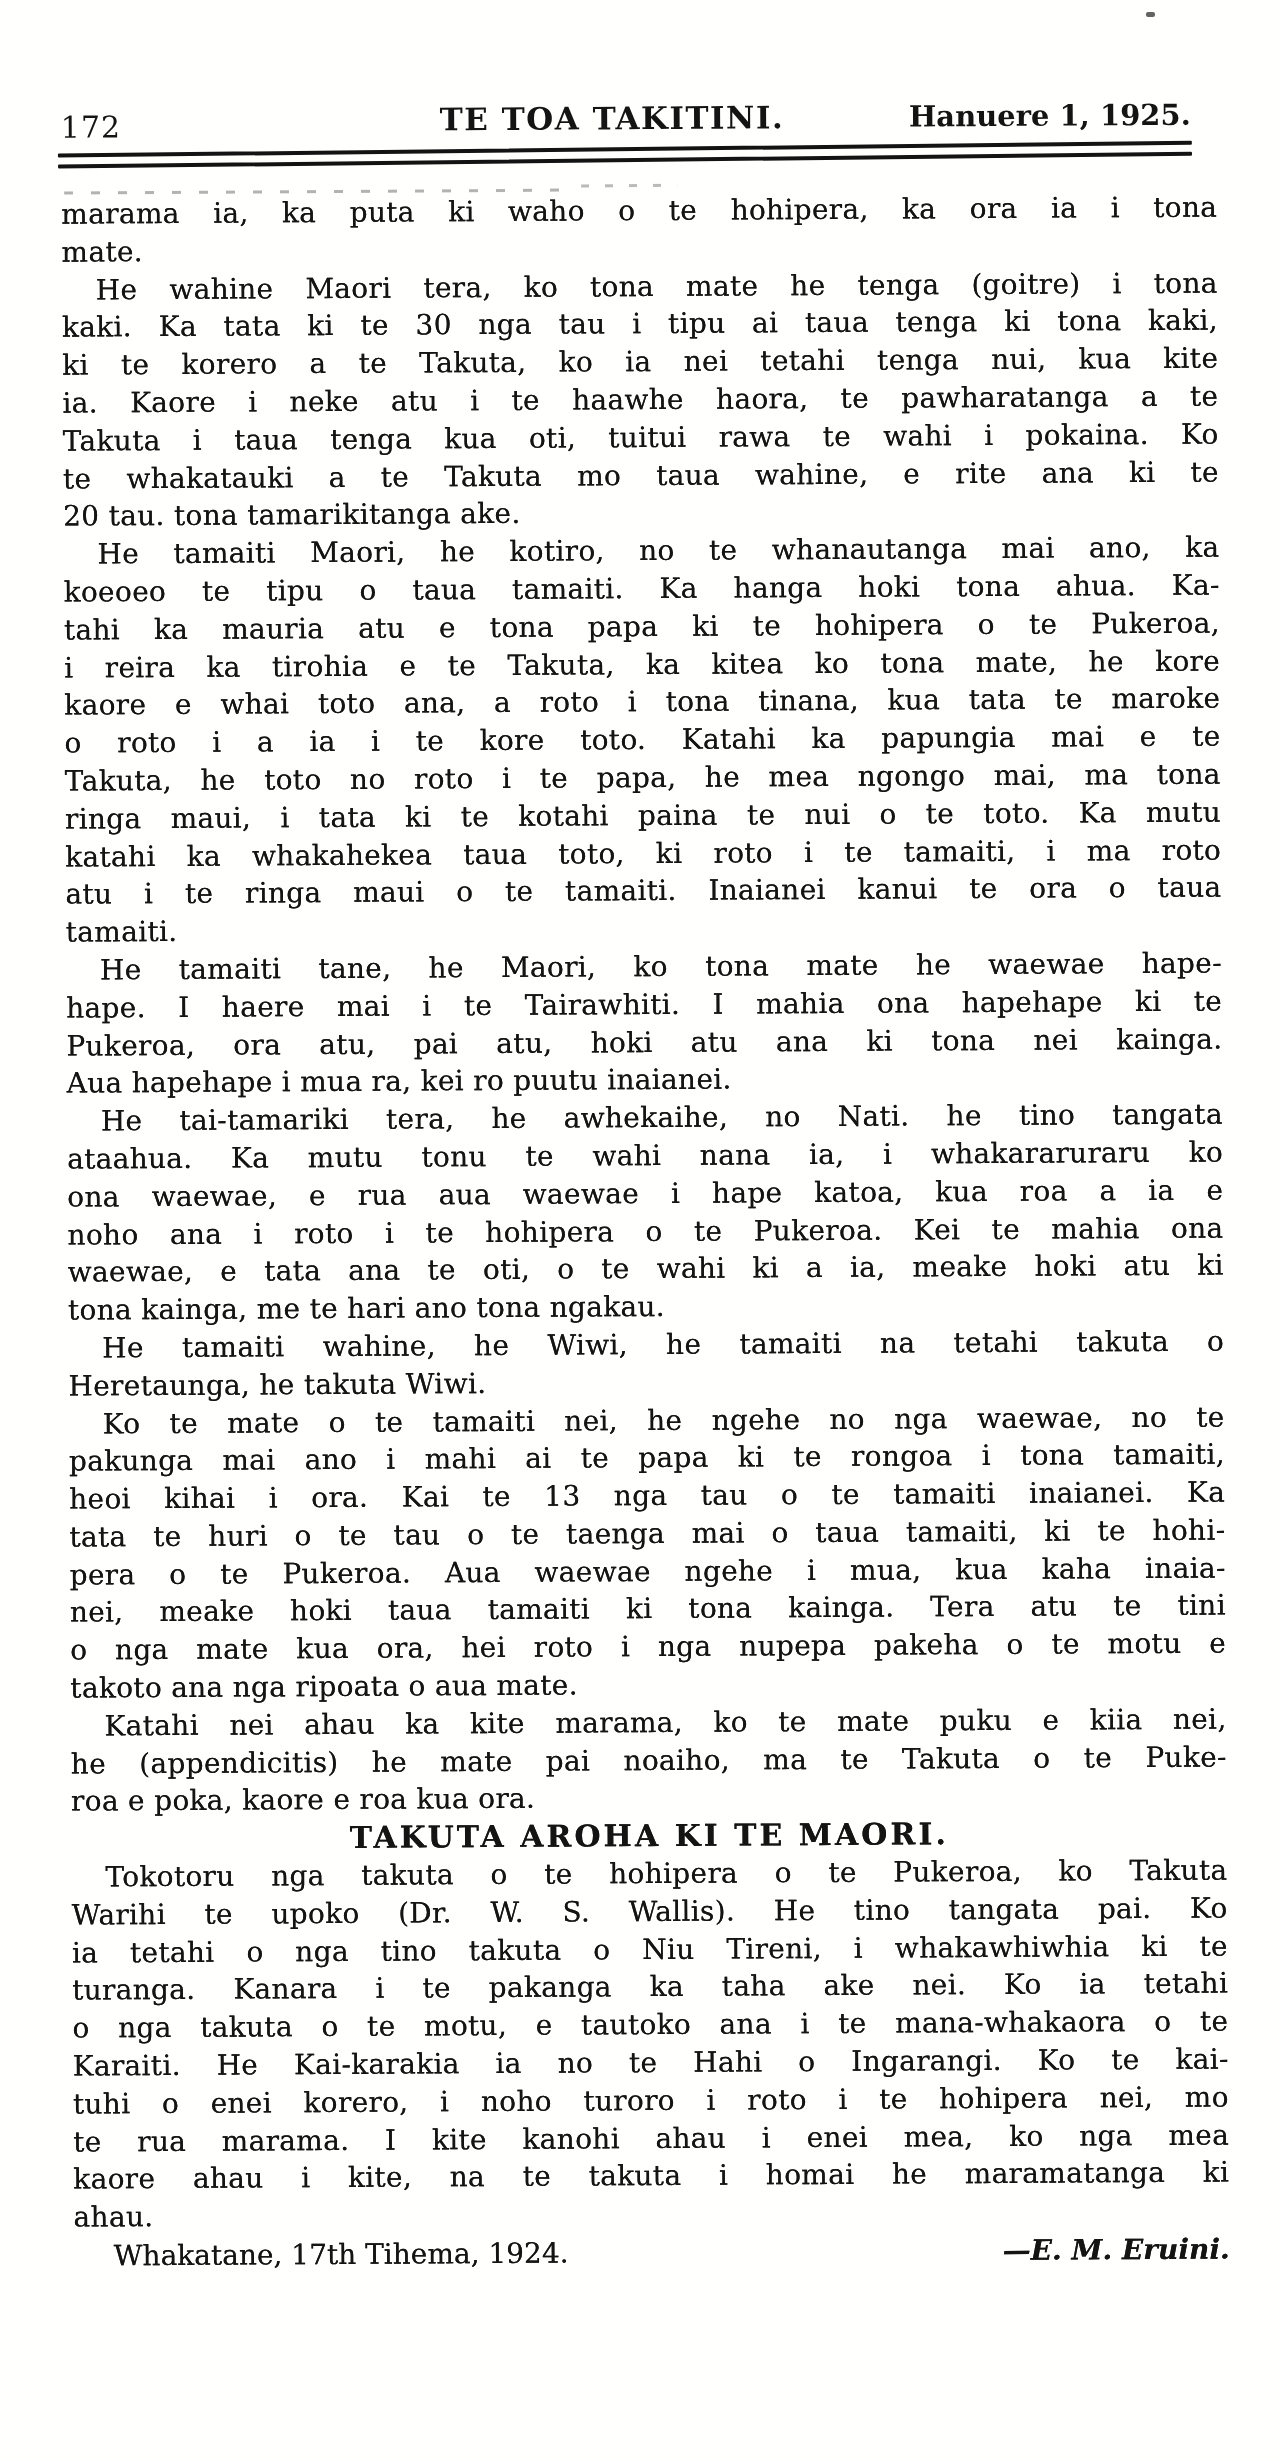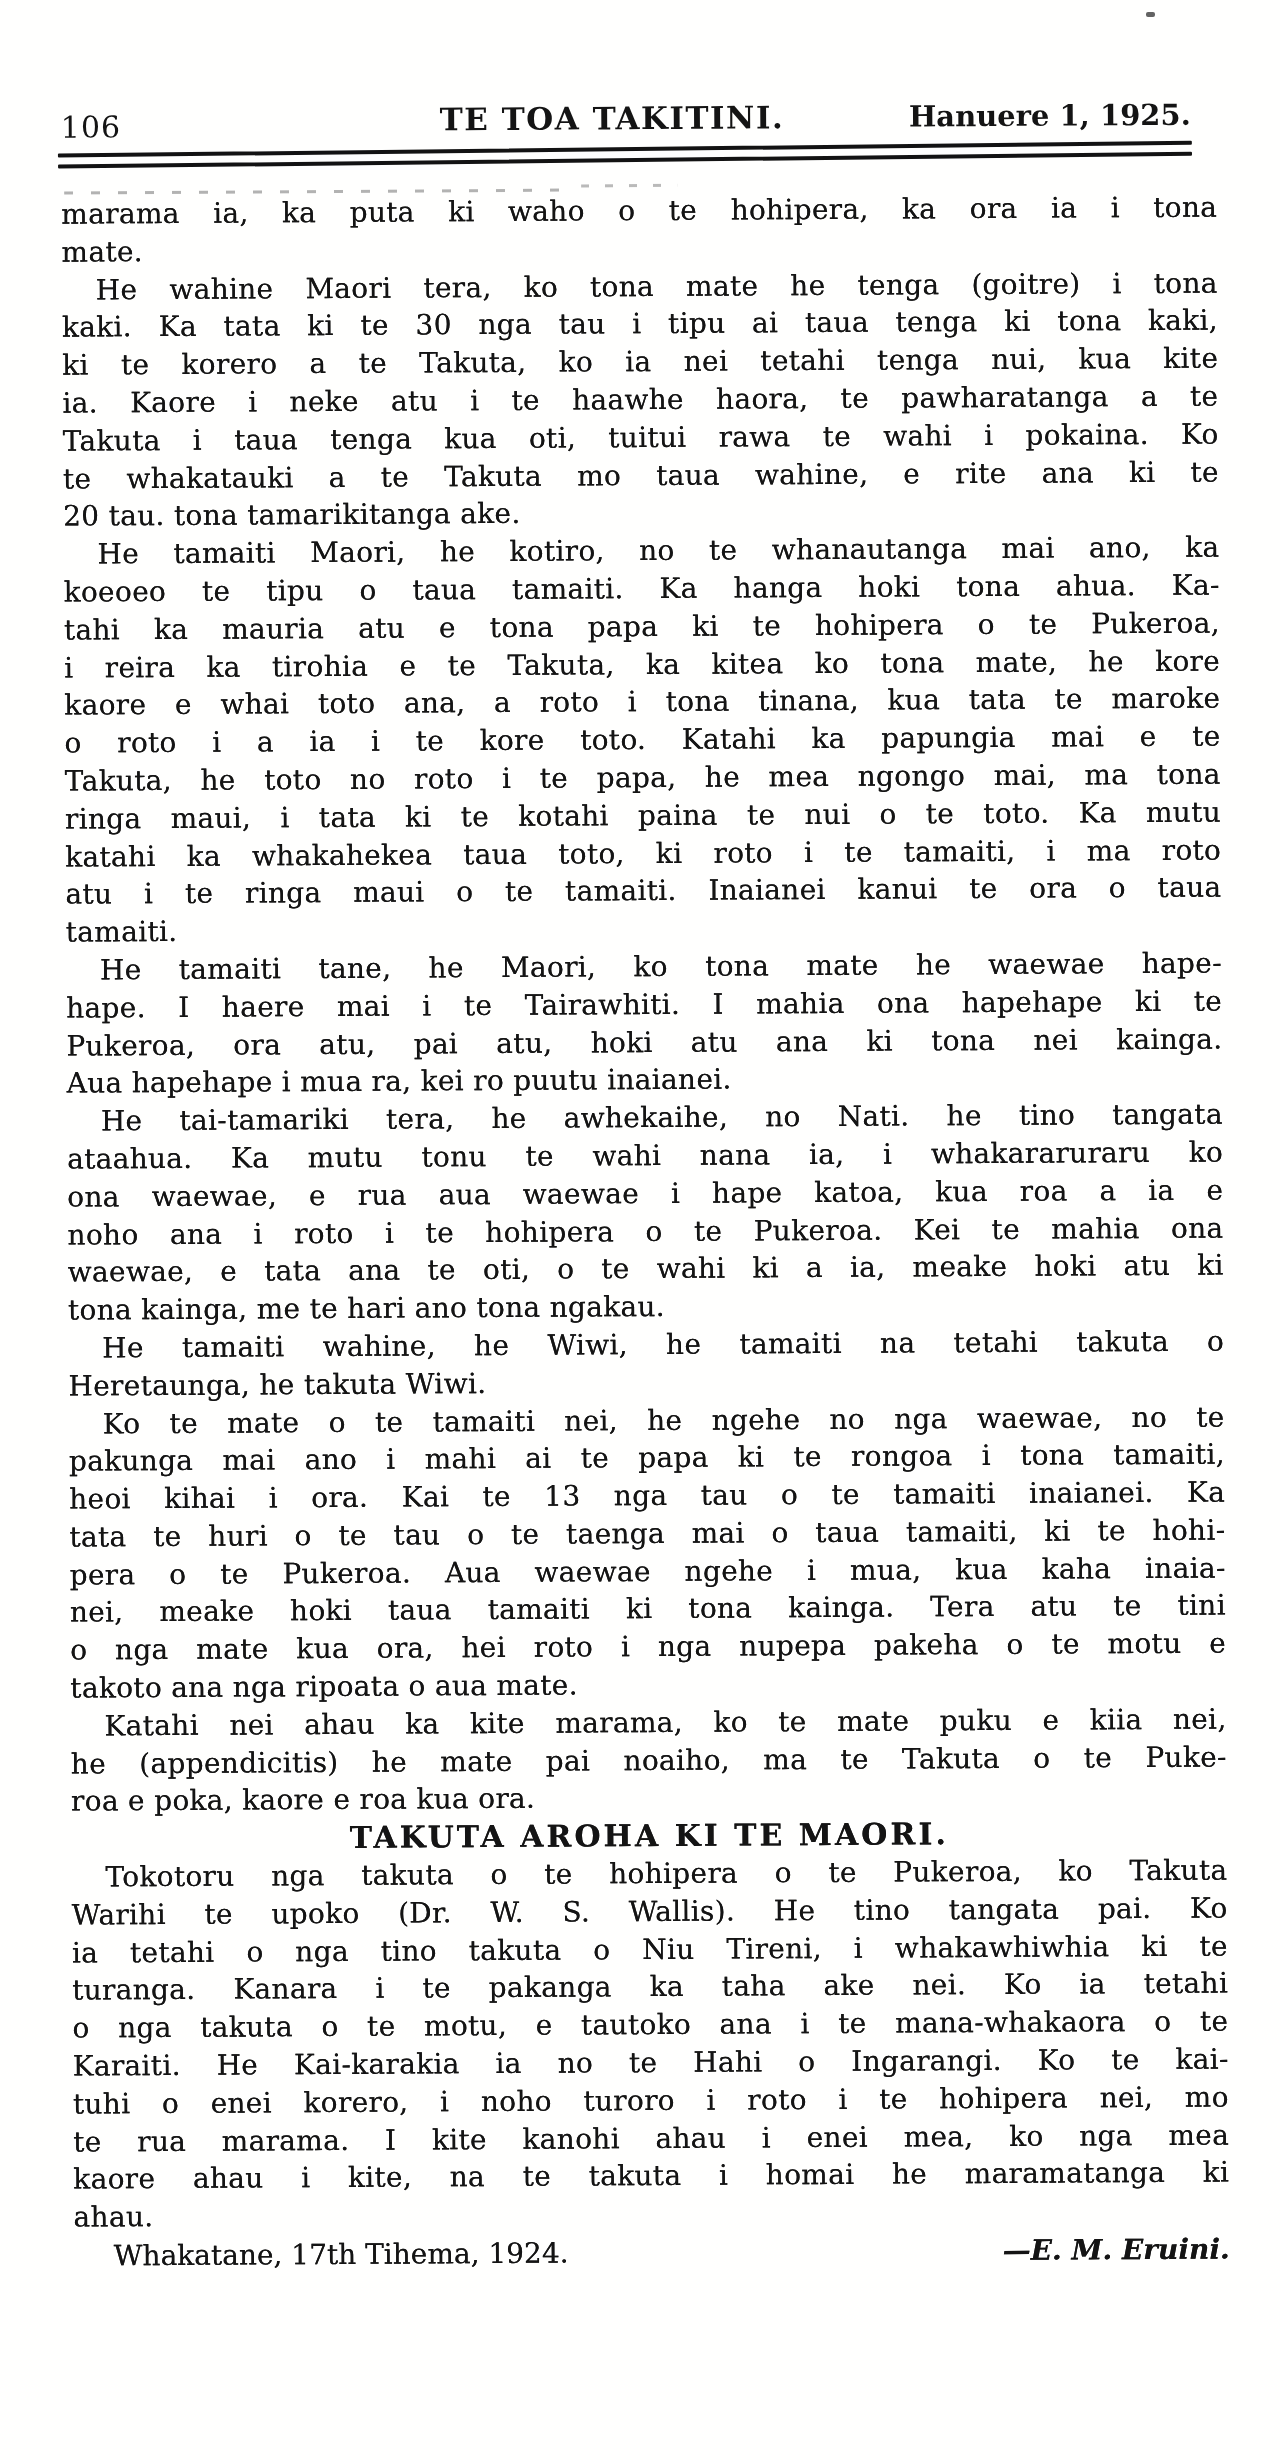--- a/index.html
+++ b/index.html
@@ -53,21 +53,21 @@
   .sig-author{font-weight:bold;font-style:italic;}
 </style>
 </head>
 <body>
 
 <div class="page">
   <div class="speck"></div>
   <div class="skew">
 
     <header class="masthead">
-      <span class="pageno">106</span>
+      <span class="pageno">172</span>
       <span class="mast-title">TE TOA TAKITINI.</span>
       <span class="mast-date">Hanuere 1, 1925.</span>
     </header>
 
     <div class="rules">
       <div class="rule"></div>
       <div class="rule"></div>
     </div>
 
     <div class="dots1"></div>

